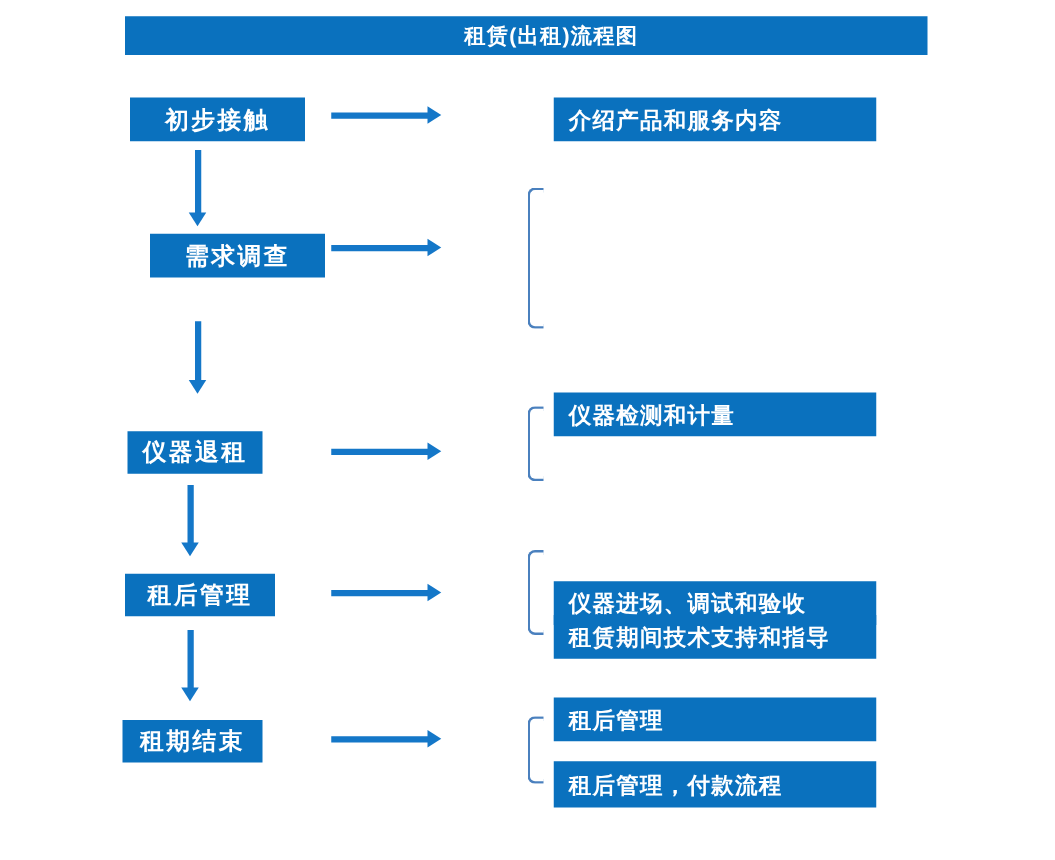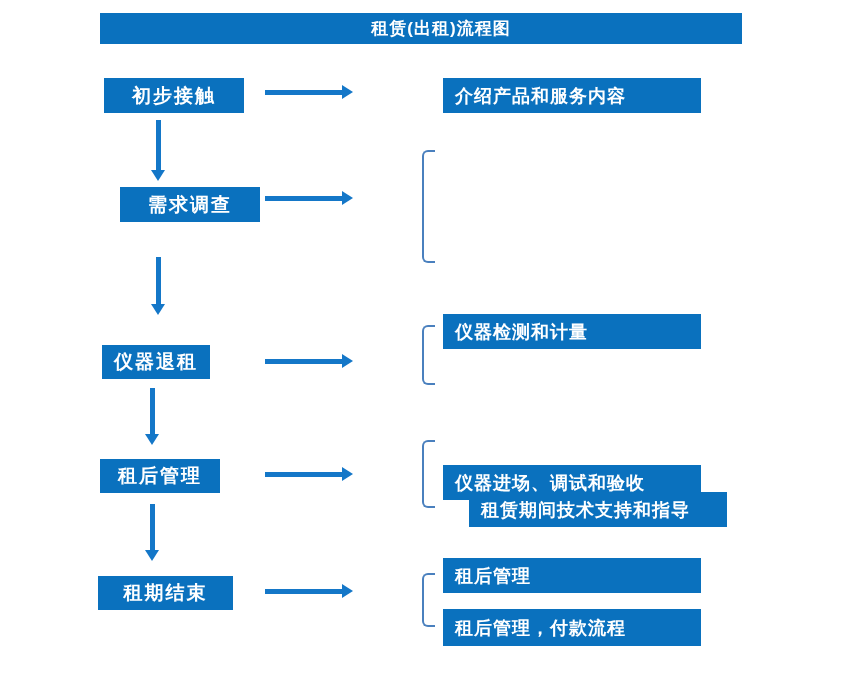--- a/index.html
+++ b/index.html
@@ -77,21 +77,21 @@
 <div class="canvas">
 
   <div class="title-bar">
     <span>租赁(出租)流程图</span>
   </div>
 
   <div class="step-box" style="left:104px;top:78px;width:140px;height:35px;">初步接触</div>
   <div class="step-box" style="left:120px;top:187px;width:140px;height:35px;">需求调查</div>
   <div class="step-box" style="left:102px;top:345px;width:108px;height:34px;">仪器退租</div>
   <div class="step-box" style="left:100px;top:459px;width:120px;height:34px;">租后管理</div>
-  <div class="step-box" style="left:98px;top:576px;width:135px;height:34px;">租期结束</div>
+  <div class="step-box" style="left:98px;top:576px;width:112px;height:34px;">租期结束</div>
 
   <div class="v-arrow" style="left:151px;top:120px;height:61px;">
     <div class="line"></div>
     <div class="head"></div>
   </div>
   <div class="v-arrow" style="left:151px;top:257px;height:58px;">
     <div class="line"></div>
     <div class="head"></div>
   </div>
   <div class="v-arrow" style="left:145px;top:388px;height:57px;">
@@ -125,17 +125,17 @@
   </div>
 
   <div class="bracket" style="top:150px;height:113px;"></div>
   <div class="bracket" style="top:325px;height:60px;"></div>
   <div class="bracket" style="top:440px;height:68px;"></div>
   <div class="bracket" style="top:573px;height:54px;"></div>
 
   <div class="detail-box" style="top:78px;">介绍产品和服务内容</div>
   <div class="detail-box" style="top:314px;">仪器检测和计量</div>
   <div class="detail-box" style="top:422px;margin-top:43px;">仪器进场、调试和验收</div>
-  <div class="detail-box" style="top:492px;margin-left:26px;">租赁期间技术支持和指导</div>
+  <div class="detail-box" style="top:492px;">租赁期间技术支持和指导</div>
   <div class="detail-box" style="top:558px;">租后管理</div>
   <div class="detail-box" style="top:609px;height:37px;">租后管理，付款流程</div>
 
 </div>
 
 </body></html>

